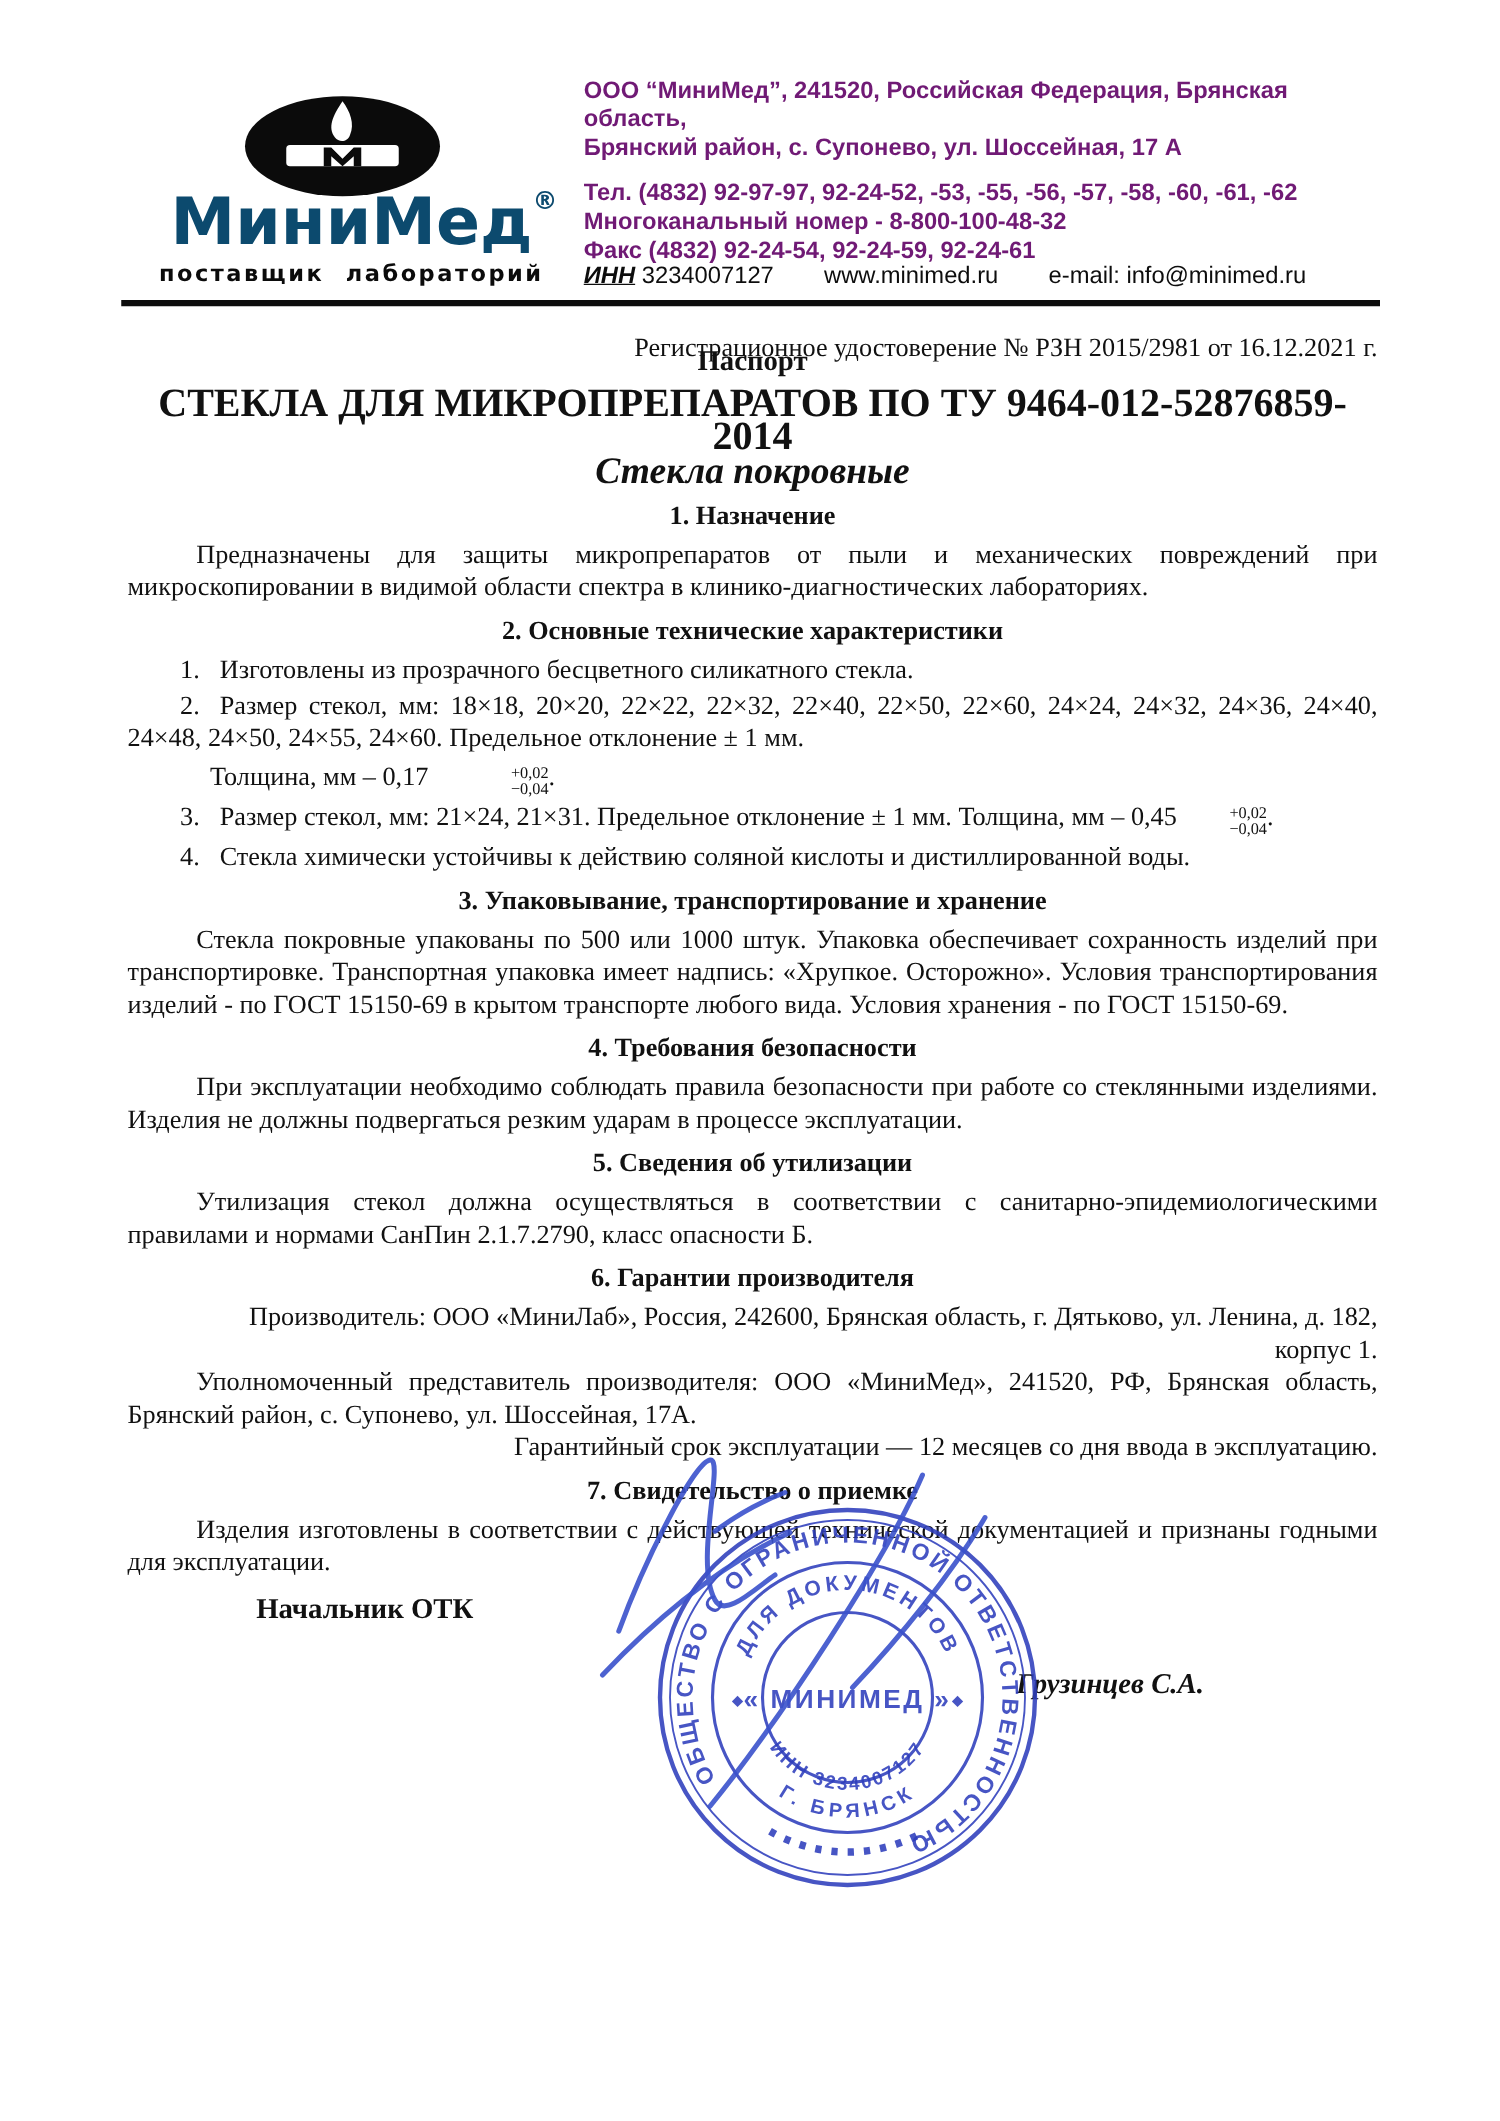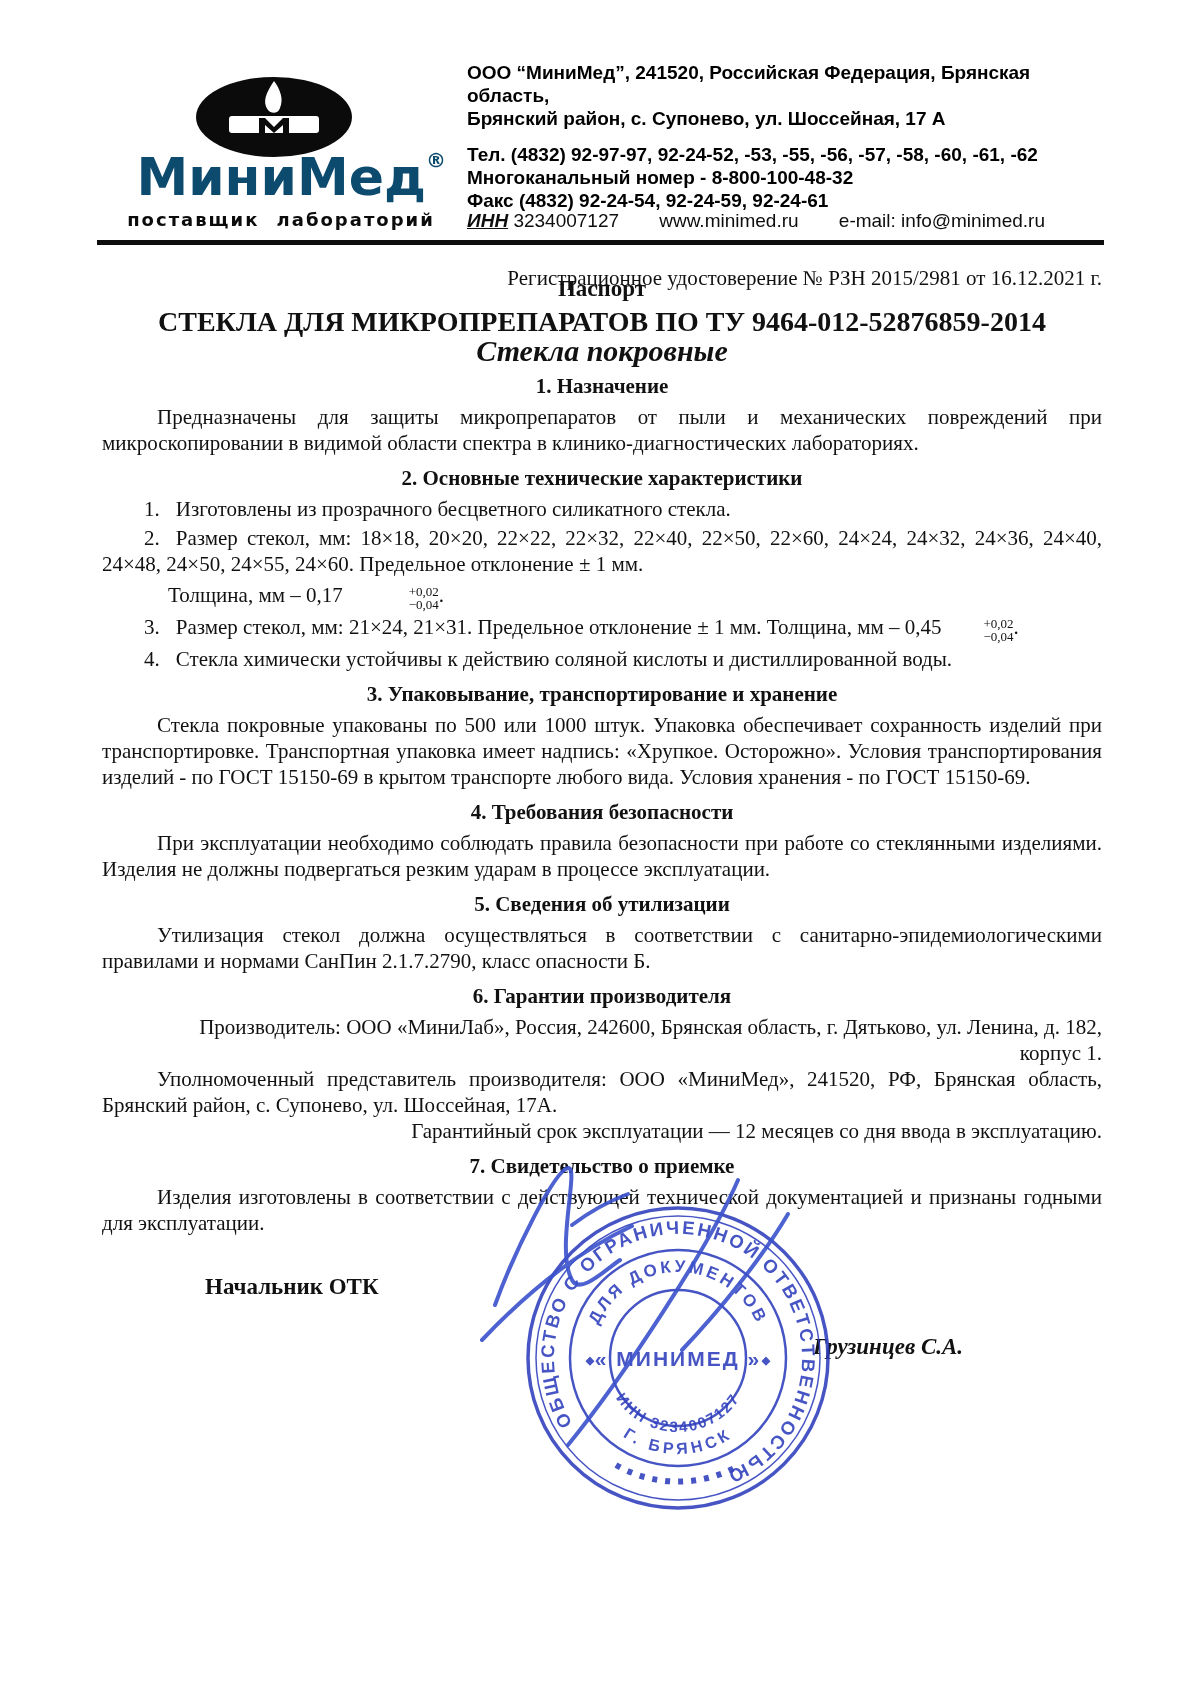--- a/index.html
+++ b/index.html
@@ -17,40 +17,40 @@
   }
   .brand sup{font-size:20px;vertical-align:28px;}
   .tagline{
     position:absolute;left:118px;top:209px;width:326px;text-align:center;
     font-family:"DejaVu Sans", sans-serif;font-weight:bold;font-size:18px;
     letter-spacing:2px;word-spacing:9px;color:#0b0b0b;
   }
   .company{
     position:absolute;left:467px;top:61px;width:600px;
     font-family:"Liberation Sans", sans-serif;font-weight:bold;
-    font-size:19px;line-height:23px;color:#000000;
+    font-size:19px;line-height:23px;color:#701a75;
   }
   .company .gap{height:13px;}
   .inn-row{
     position:absolute;left:467px;top:210px;width:578px;
     display:flex;justify-content:space-between;
     font-family:"Liberation Sans", sans-serif;font-size:19px;color:#0d0d0d;
   }
   .inn-row .b{font-weight:normal;}
   .inn-label{font-weight:bold;font-style:italic;text-decoration:underline;}
   .rule{position:absolute;left:97px;top:240px;width:1007px;height:5px;background:#0d0d0d;}
   .regline{
     position:absolute;left:100px;top:250px;width:1002px;
     text-align:right;font-size:21px;margin-top:16px;
   }
   
   .content{position:absolute;left:102px;top:276px;width:1000px;font-size:21px;line-height:26px;}
   .c{text-align:center;}
   .doc-type{font-weight:bold;font-size:23px;margin:0 0 7px 0;}
-  .doc-title{font-weight:bold;font-size:28px;margin:0 0 3px 0;}
+  .doc-title{font-weight:bold;font-size:32px;margin:0 0 3px 0;}
   .doc-subtitle{font-weight:bold;font-style:italic;font-size:30px;margin:0 0 8px 0;}
   .h{font-weight:bold;font-size:21px;text-align:center;margin:9px 0 5px 0;}
   .p{margin:0;text-align:justify;text-indent:55px;}
   .p-left{margin:0;text-align:right;text-indent:55px;font-family:Liberation Serif, serif;}
   .li{margin:3px 0 0 0;text-align:justify;text-indent:42px;}
   .li .num{padding-right:16px;}
   .thline{margin:5px 0 2px 0;text-indent:66px;}
   .tol{
     display:inline-block;vertical-align:-7px;font-size:13px;line-height:13px;
     text-align:left;

